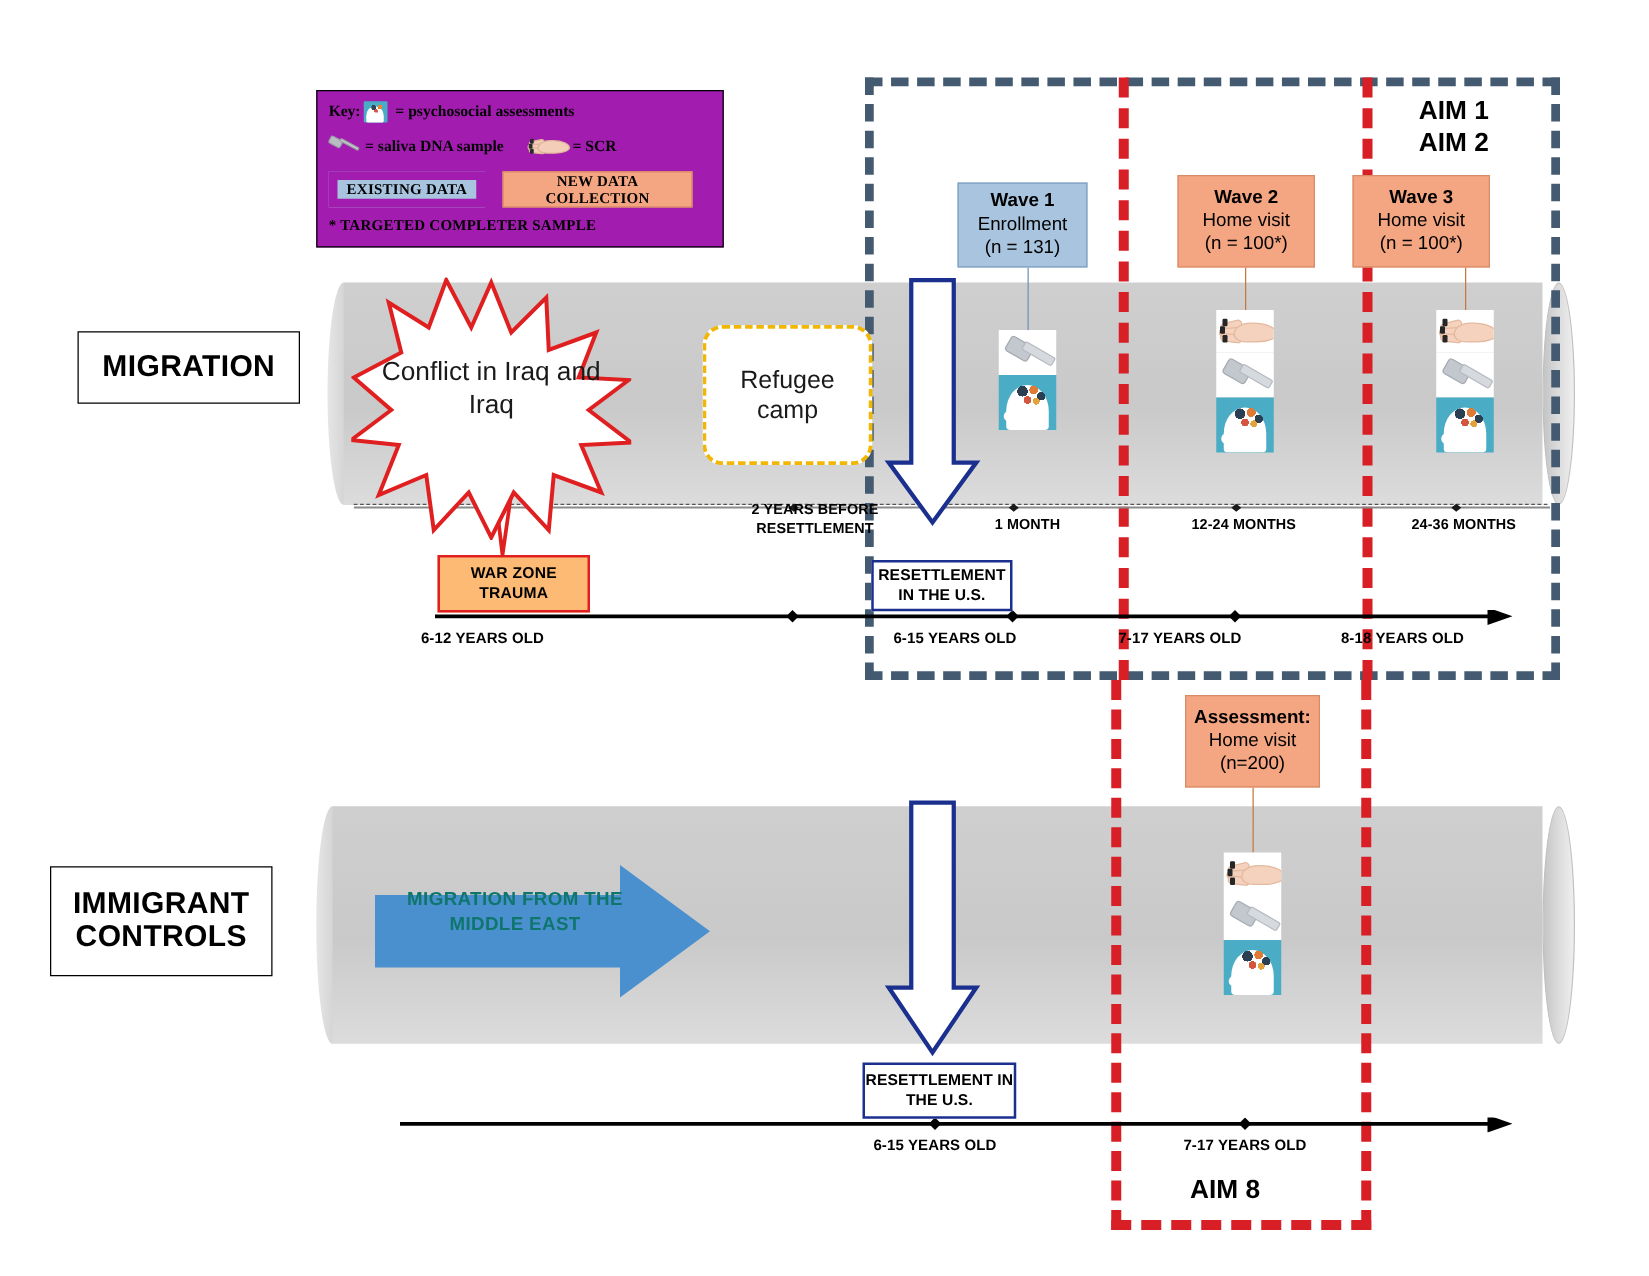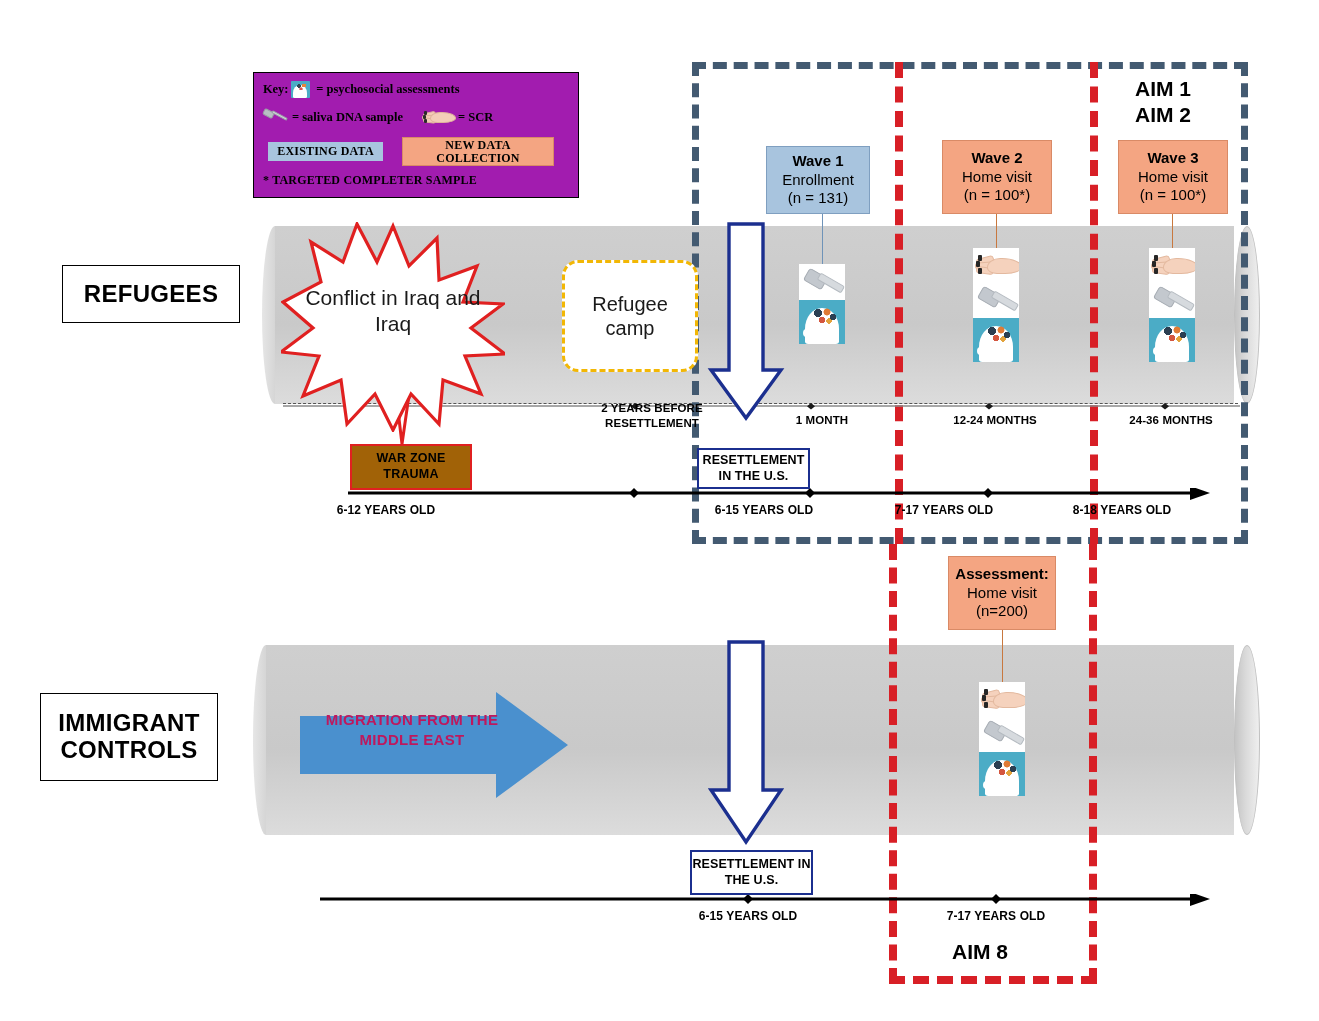--- a/index.html
+++ b/index.html
@@ -60,21 +60,21 @@
   .ico-hand .f1{left:2px;top:3px;width:11px;transform:rotate(-12deg);}
   .ico-hand .f2{left:1px;top:6px;width:12px;transform:rotate(-3deg);}
   .ico-hand .f3{left:2px;top:9px;width:11px;transform:rotate(6deg);}
   .ico-hand .electrode{position:absolute;width:3px;height:4px;background:#2b2b2b;border-radius:1px;}
   .ico-hand .e1{left:3px;top:2px;}
   .ico-hand .e2{left:2px;top:6px;}
   .ico-hand .e3{left:3px;top:10px;}
 
   #legend-existing{
     position:absolute;left:9px;top:64px;width:125px;height:29px;
-    background:#a8c4de;border:5px solid #a21caf;box-sizing:border-box;
+    background:#a8c4de;border:7px solid #a21caf;box-sizing:border-box;
     display:flex;align-items:center;justify-content:center;
     font-family:"Liberation Serif", serif;font-weight:bold;font-size:12px;letter-spacing:.2px;
   }
   #legend-new{
     position:absolute;left:148px;top:64px;width:152px;height:29px;
     background:#f4a582;border:1px solid #d98a66;box-sizing:border-box;
     display:flex;align-items:center;justify-content:center;text-align:center;line-height:1.08;
     font-family:"Liberation Serif", serif;font-weight:bold;font-size:12px;letter-spacing:.2px;
   }
   #legend-footnote{
@@ -159,21 +159,21 @@
 
   
   .wave-box{
     box-sizing:border-box;display:flex;flex-direction:column;
     align-items:center;justify-content:center;text-align:center;
     font-size:15px;line-height:1.25;z-index:25;padding:3px 2px;
   }
   .wave-box .t{font-weight:bold;}
   #wave1{left:766px;top:146px;width:104px;height:68px;background:#a8c4de;border:1px solid #7f9fc0;}
   #wave2{left:942px;top:140px;width:110px;height:74px;background:#f4a582;border:1px solid #d98a66;}
-  #wave3{left:1118px;top:140px;width:110px;height:74px;background:#f4a582;border:1px solid #d98a66;}
+  #wave3{left:1082px;top:140px;width:110px;height:74px;background:#f4a582;border:1px solid #d98a66;}
   #assessment-box{
     left:948px;top:556px;width:108px;height:74px;background:#f4a582;border:1px solid #d98a66;
     box-sizing:border-box;display:flex;flex-direction:column;align-items:center;justify-content:center;
     text-align:center;font-size:15px;line-height:1.25;z-index:25;
   }
   #assessment-box .t{font-weight:bold;}
 
   
   .connector{width:0;z-index:18;}
   #conn1{left:822px;top:214px;height:50px;border-left:1.6px solid #6f93b8;}
@@ -237,21 +237,21 @@
   #stack-assess{left:979px;top:682px;}
 
   
   .arrow-down{z-index:24;}
   #arrow-top{left:707px;top:222px;width:78px;height:200px;}
   #arrow-bottom{left:707px;top:640px;width:78px;height:206px;}
 
   
   #warzone-box{
     left:350px;top:444px;width:122px;height:46px;
-    border:2.5px solid #e02020;background:#a16207;box-sizing:border-box;
+    border:2.5px solid #e02020;background:#fdba74;box-sizing:border-box;
     display:flex;align-items:center;justify-content:center;text-align:center;
     font-weight:bold;font-size:12.5px;line-height:1.25;letter-spacing:.2px;z-index:26;
   }
   
   #warzone-arrow{left:340px;top:330px;width:130px;height:120px;z-index:21;}
 
   
   .resettle-box{
     border:2px solid #1b2f8f;background:#fff;box-sizing:border-box;
     display:flex;align-items:center;justify-content:center;text-align:center;
@@ -268,21 +268,21 @@
 
   .tl-label{
     position:absolute;text-align:center;font-weight:bold;font-size:11.5px;
     line-height:1.3;letter-spacing:.1px;z-index:17;
   }
   .tl-label.big{font-size:12px;}
 
   
   #migration-arrow{left:300px;top:690px;width:270px;height:110px;z-index:20;}
   #migration-text{
-    left:312px;top:710px;width:200px;text-align:center;color:#be185d;
+    left:312px;top:710px;width:200px;text-align:center;color:#0f766e;
     font-weight:bold;font-size:15px;line-height:1.32;letter-spacing:.3px;z-index:21;
   }
 </style>
 </head>
 <body>
 
 <div class="abs cyl" id="band-refugees">
   <div class="capL"></div>
   <div class="body"></div>
   <div class="capR"></div>
@@ -297,21 +297,21 @@
 <div class="abs" id="aim12-box"></div>
 <div class="abs" id="aim12-labels">
   <div>AIM 1</div>
   <div>AIM 2</div>
 </div>
 <div class="abs red-v" id="red-v1"></div>
 <div class="abs red-v" id="red-v2"></div>
 <div class="abs" id="aim3-box"></div>
 <div class="abs" id="aim3-label">AIM 8</div>
 
-<div class="abs group-label" id="label-refugees">REFUGEES</div>
+<div class="abs group-label" id="label-refugees">MIGRATION</div>
 <div class="abs group-label" id="label-controls">IMMIGRANT CONTROLS</div>
 
 <svg class="abs" id="starburst" viewBox="0 0 224 210">
   <polygon points="112,4 128,44 156,16 158,58 196,44 182,80 222,82 190,106 224,132 184,134 200,172 162,158 158,202 130,172 112,208 94,172 66,202 60,158 22,174 38,134 0,130 32,106 2,80 40,60 30,20 62,40 76,2 96,40" fill="#ffffff" stroke="#e02020" stroke-width="3.2" stroke-linejoin="miter"></polygon>
 </svg>
 <div class="abs" id="starburst-text">Conflict in Iraq and Iraq</div>
 
 <svg class="abs" id="warzone-arrow" viewBox="0 0 130 120">
   <path d="M22,2 L44,56 L52,30 L62,114 M62,114 L74,30 L86,58 L104,2" fill="none" stroke="#e02020" stroke-width="3" stroke-linejoin="miter"></path>
 </svg>

